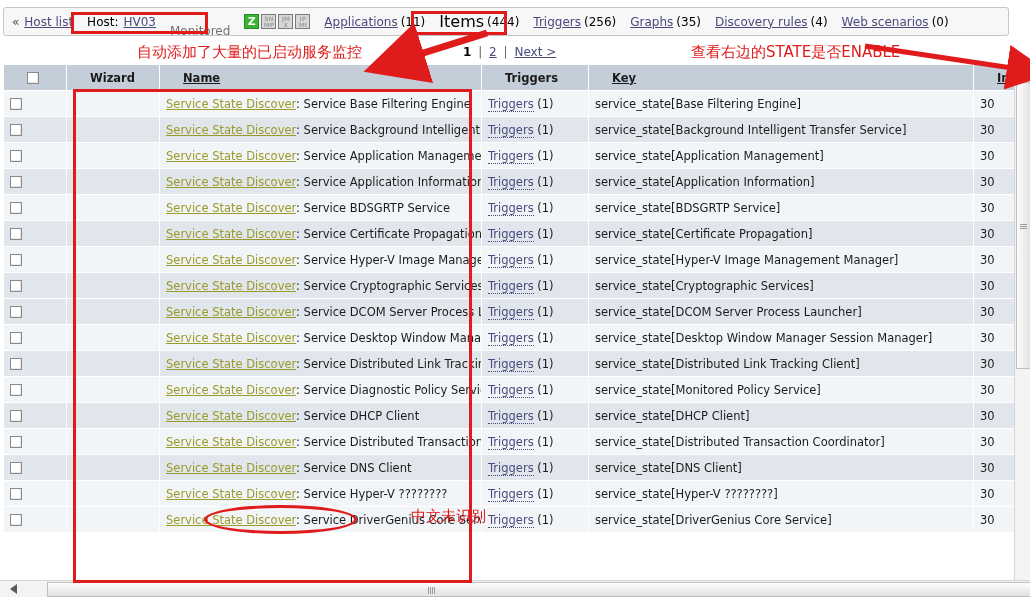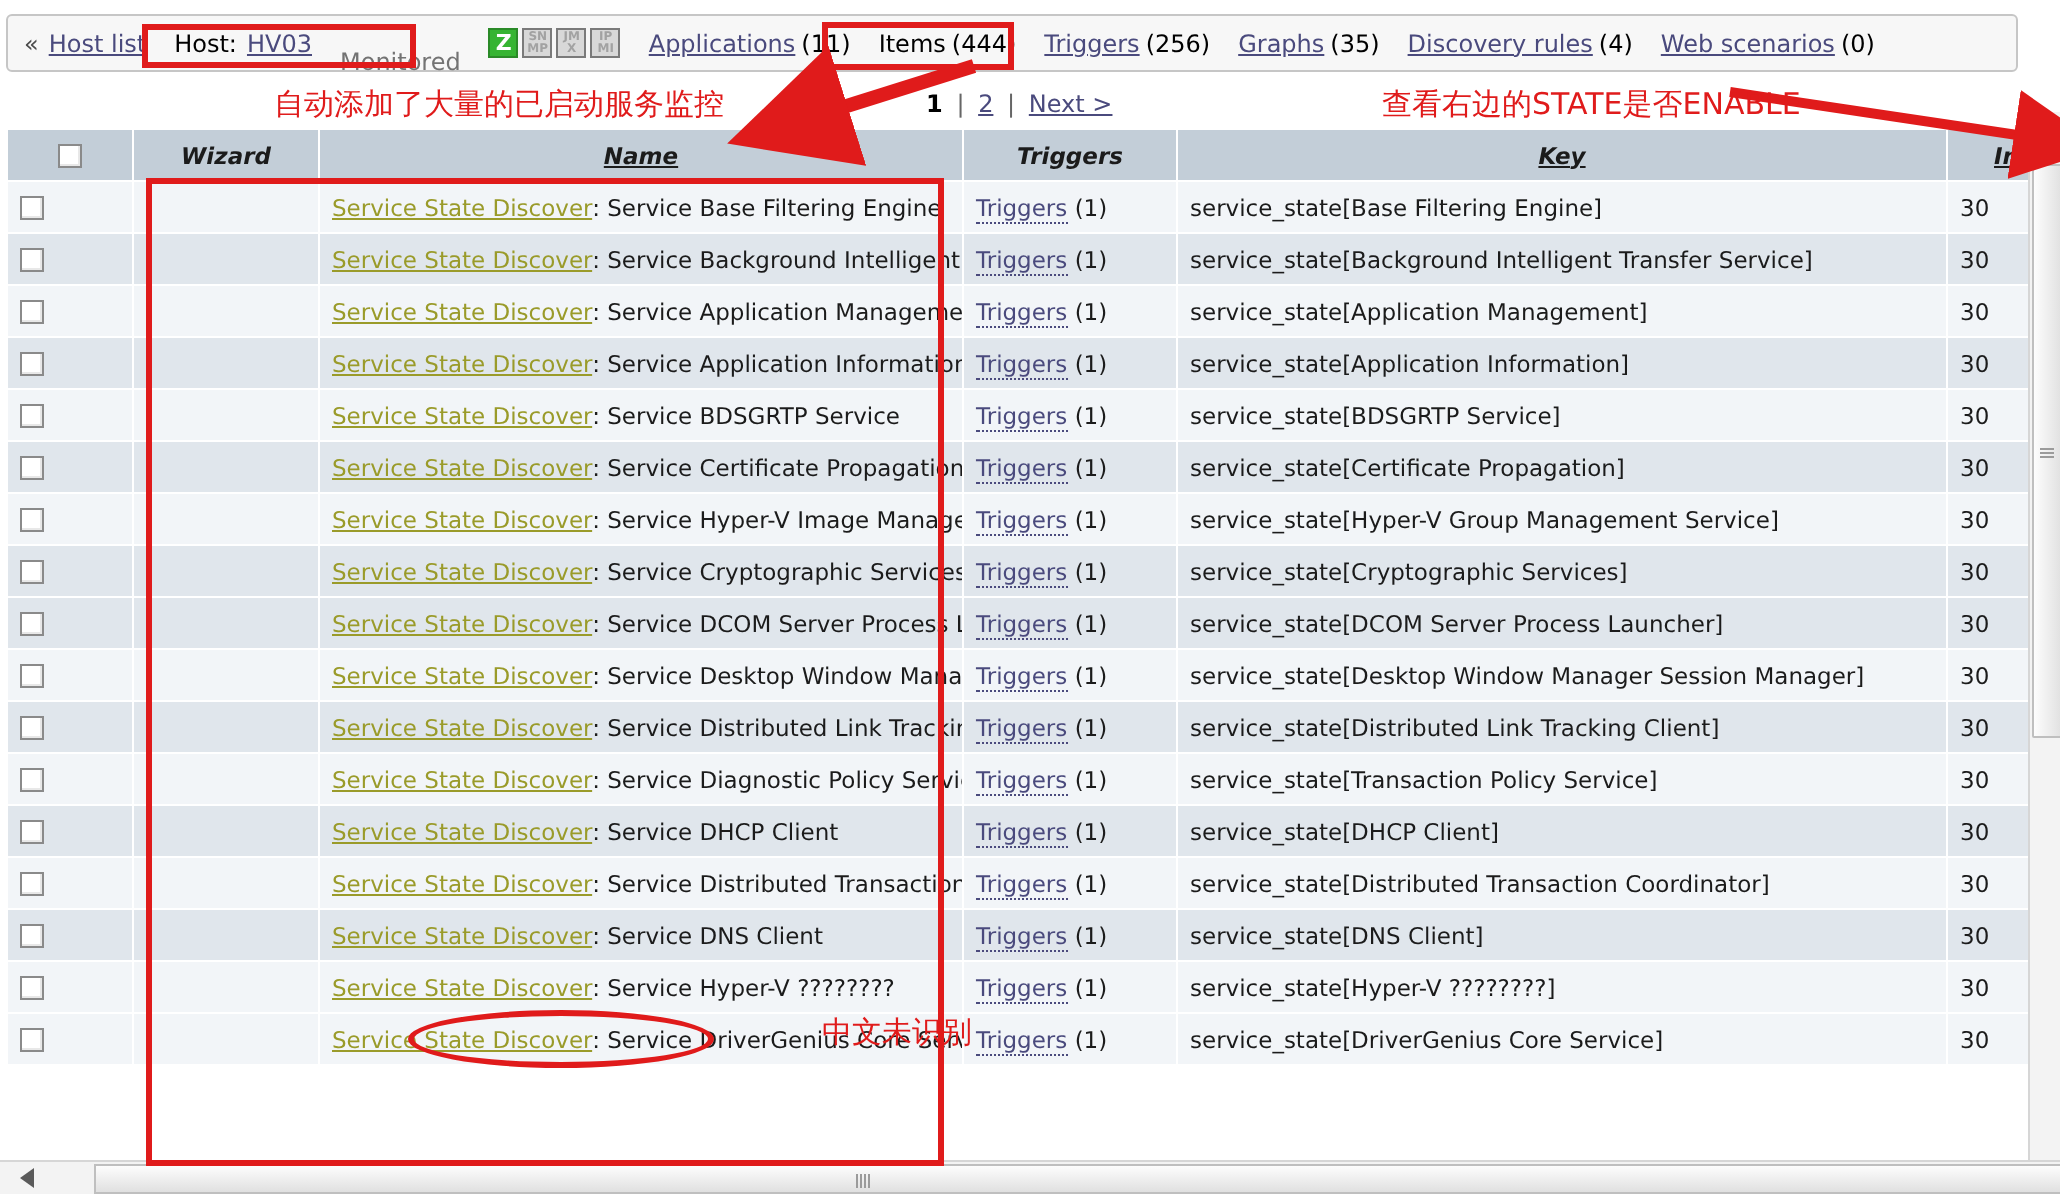--- a/index.html
+++ b/index.html
@@ -15,21 +15,21 @@
   .navbar{
     position:absolute;left:3px;top:7px;width:1006px;height:29px;
     background:#f7f7f7;
     border:1px solid #c6c6c6;border-radius:3px;
     box-sizing:border-box;
     display:flex;align-items:center;
     padding-left:8px;
   }
   .nav-chev{color:#4c4c4c;font-size:12px;margin-right:5px;}
   .nav-link{color:#4a4a7d;text-decoration:underline;font-size:12px;cursor:pointer;white-space:nowrap;text-align:right;}
-  .nav-plain{color:#000;font-size:12px;white-space:nowrap;}
+  .nav-plain{color:#000;font-size:16px;white-space:nowrap;}
   .nav-item{display:flex;align-items:center;margin-right:14px;white-space:nowrap;}
   .host-label{font-weight:normal;color:#000;font-size:12px;margin-right:5px;}
   .monitored{color:#737373;font-size:12px;margin-top:18px;}
   .count{color:#000;font-size:12px;margin-left:3px;}
 
   .icons{display:flex;gap:2px;align-items:center;margin-right:14px;}
   .ic{width:15px;height:15px;border:1px solid #7a7a7a;box-sizing:border-box;
       font-size:6px;line-height:6px;font-weight:bold;
       display:flex;flex-direction:column;align-items:center;justify-content:center;
       font-family:"DejaVu Sans","Liberation Sans",sans-serif;}
@@ -38,22 +38,22 @@
   .paging{position:absolute;left:463px;top:45px;font-size:12px;color:#000;}
   .paging a{color:#4a4a7d;text-decoration:underline;cursor:pointer;}
   .paging .cur{font-weight:bold;color:#000;}
   .paging .sep{color:#666;margin:0 3px;}
 
   
   .tablewrap{position:absolute;left:3px;top:64px;width:1013px;height:518px;overflow:hidden;}
   table.items{border-collapse:separate;border-spacing:1px 1px;width:1020px;table-layout:fixed;}
   table.items th{
     background:#c3ced8;color:#1b1b1b;font-weight:bold;font-size:11.5px;
-    text-align:center;padding:4px 23px;height:17px;vertical-align:middle;
-    border:none;white-space:nowrap;font-style:italic;
+    text-align:left;padding:4px 23px;height:17px;vertical-align:middle;
+    border:none;white-space:nowrap;
   }
   table.items th span.sortable{text-decoration:underline;cursor:pointer;}
   table.items td{
     font-size:11.5px;color:#1b1b1b;padding:4px 6px;height:17px;vertical-align:middle;
     white-space:nowrap;overflow:hidden;
   }
   tr.odd td{background:#f2f5f8;}
   tr.even td{background:#e0e6ec;}
   td.ckcell,th.ckcell{width:16px;padding:3px 5px;}
   th.wiz{width:46px;}
@@ -231,21 +231,21 @@
             <td class="trig"><a class="triggers">Triggers</a> <span class="trigcount">(1)</span></td>
             <td class="key">service_state[Certificate Propagation]</td>
             <td class="iv">30</td>
             <td class="hist">90</td>
           </tr>
           <tr class="odd">
             <td class="ckcell"><span class="cbox"></span></td>
             <td class="wiz"></td>
             <td class="name"><a class="discover">Service State Discover</a><span>: </span><span>Service Hyper-V Image Management Service</span></td>
             <td class="trig"><a class="triggers">Triggers</a> <span class="trigcount">(1)</span></td>
-            <td class="key">service_state[Hyper-V Group Management Service]</td>
+            <td class="key">service_state[Hyper-V Image Management Manager]</td>
             <td class="iv">30</td>
             <td class="hist">90</td>
           </tr>
           <tr class="even">
             <td class="ckcell"><span class="cbox"></span></td>
             <td class="wiz"></td>
             <td class="name"><a class="discover">Service State Discover</a><span>: </span><span>Service Cryptographic Services</span></td>
             <td class="trig"><a class="triggers">Triggers</a> <span class="trigcount">(1)</span></td>
             <td class="key">service_state[Cryptographic Services]</td>
             <td class="iv">30</td>
@@ -276,21 +276,21 @@
             <td class="trig"><a class="triggers">Triggers</a> <span class="trigcount">(1)</span></td>
             <td class="key">service_state[Distributed Link Tracking Client]</td>
             <td class="iv">30</td>
             <td class="hist">90</td>
           </tr>
           <tr class="odd">
             <td class="ckcell"><span class="cbox"></span></td>
             <td class="wiz"></td>
             <td class="name"><a class="discover">Service State Discover</a><span>: </span><span>Service Diagnostic Policy Service</span></td>
             <td class="trig"><a class="triggers">Triggers</a> <span class="trigcount">(1)</span></td>
-            <td class="key">service_state[Transaction Policy Service]</td>
+            <td class="key">service_state[Monitored Policy Service]</td>
             <td class="iv">30</td>
             <td class="hist">90</td>
           </tr>
           <tr class="even">
             <td class="ckcell"><span class="cbox"></span></td>
             <td class="wiz"></td>
             <td class="name"><a class="discover">Service State Discover</a><span>: </span><span>Service DHCP Client</span></td>
             <td class="trig"><a class="triggers">Triggers</a> <span class="trigcount">(1)</span></td>
             <td class="key">service_state[DHCP Client]</td>
             <td class="iv">30</td>

